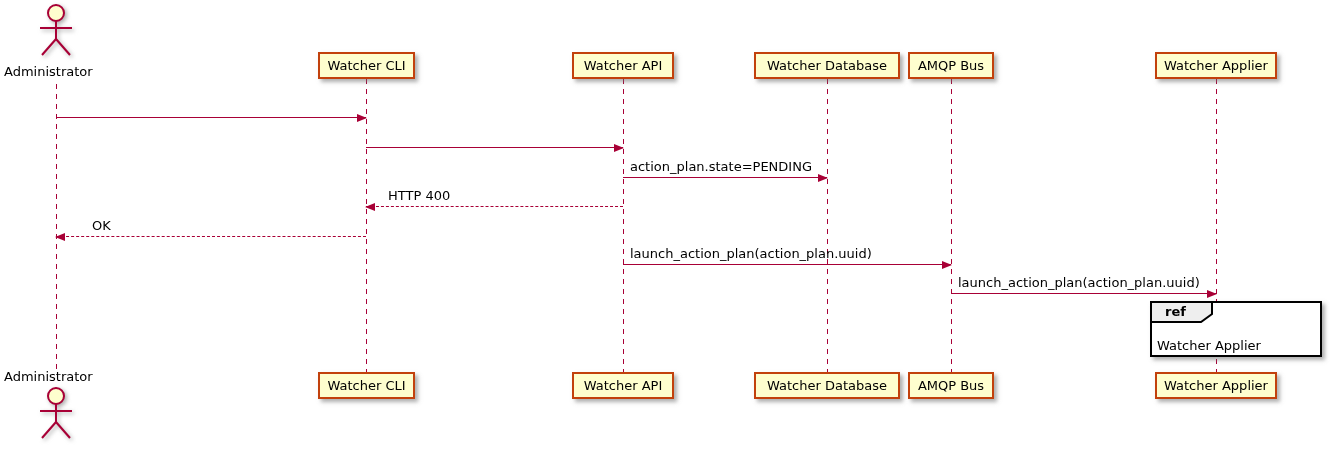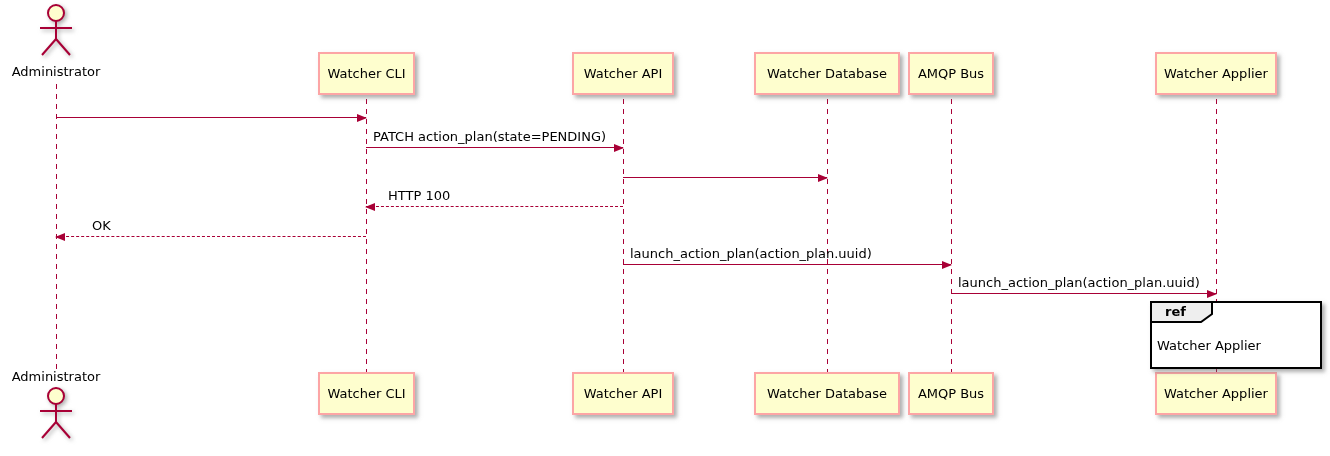--- a/index.html
+++ b/index.html
@@ -7,28 +7,28 @@
     position:relative;width:1330px;height:456px;background:#ffffff;overflow:hidden;
     font-family:"DejaVu Sans","Liberation Sans",sans-serif;font-size:13px;color:#000;
   }
   
   .lifeline{
     position:absolute;width:1px;
     background:repeating-linear-gradient(to bottom,#A80036 0 5px,transparent 5px 10px);
   }
   
   .participant{
-    position:absolute;height:43px;box-sizing:border-box;
-    background:#FEFECE;border:2px solid #fca5a5;
+    position:absolute;height:27px;box-sizing:border-box;
+    background:#FEFECE;border:2px solid #c2410c;
     display:flex;align-items:center;justify-content:center;
     box-shadow:3px 3px 4px rgba(110,110,110,0.55);
     white-space:nowrap;
   }
   
-  .actor-label{position:absolute;text-align:center;white-space:nowrap;}
+  .actor-label{position:absolute;text-align:left;white-space:nowrap;}
   .actor-svg{position:absolute;filter:drop-shadow(2.5px 2.5px 2px rgba(120,120,120,0.6));}
   
   .msg-label{position:absolute;white-space:nowrap;}
   .arrow{position:absolute;height:0;}
   .arrow.solid{border-top:1px solid #A80036;}
   .arrow.dashed{border-top:1px dashed #A80036;}
   .head{position:absolute;width:0;height:0;top:-4.5px;
     border-top:4px solid transparent;border-bottom:4px solid transparent;}
   .head.right{right:-1px;border-left:10px solid #A80036;}
   .head.left{left:-1px;border-right:10px solid #A80036;}
@@ -65,50 +65,50 @@
   <div class="participant" style="left:318px;top:52px;width:97px">Watcher CLI</div>
   <div class="participant" style="left:572px;top:52px;width:102px">Watcher API</div>
   <div class="participant" style="left:754px;top:52px;width:146px">Watcher Database</div>
   <div class="participant" style="left:908px;top:52px;width:86px">AMQP Bus</div>
   <div class="participant" style="left:1155px;top:52px;width:122px">Watcher Applier</div>
 
   <div class="arrow solid" style="left:56px;top:117px;width:310px">
     <span class="head right"></span>
   </div>
 
-  <div class="msg-label" style="left:373px;top:129px">PATCH action_plan(state=PENDING)</div>
   <div class="arrow solid" style="left:366px;top:147px;width:257px">
     <span class="head right"></span>
   </div>
 
+  <div class="msg-label" style="left:630px;top:159px">action_plan.state=PENDING</div>
   <div class="arrow solid" style="left:623px;top:177px;width:204px">
     <span class="head right"></span>
   </div>
 
-  <div class="msg-label" style="left:388px;top:188px">HTTP 100</div>
+  <div class="msg-label" style="left:388px;top:188px">HTTP 400</div>
   <div class="arrow dashed" style="left:366px;top:206px;width:257px">
     <span class="head left"></span>
   </div>
 
   <div class="msg-label" style="left:92px;top:218px">OK</div>
   <div class="arrow dashed" style="left:56px;top:236px;width:310px">
     <span class="head left"></span>
   </div>
 
   <div class="msg-label" style="left:630px;top:246px">launch_action_plan(action_plan.uuid)</div>
   <div class="arrow solid" style="left:623px;top:264px;width:328px">
     <span class="head right"></span>
   </div>
 
   <div class="msg-label" style="left:958px;top:275px">launch_action_plan(action_plan.uuid)</div>
   <div class="arrow solid" style="left:951px;top:293px;width:265px">
     <span class="head right"></span>
   </div>
 
-  <div class="ref-box" style="left:1150px;top:301px;width:172px;height:68px">
+  <div class="ref-box" style="left:1150px;top:301px;width:172px;height:56px">
     <svg class="ref-tab" width="64" height="23" viewBox="0 0 64 23">
       <path d="M1,1 H62 V13 L51,21 H1 Z" fill="#EEEEEE" stroke="#000000" stroke-width="2"></path>
     </svg>
     <div class="ref-keyword">ref</div>
     <div class="ref-line" style="top:35px">Watcher Applier</div>
   </div>
 
   <div class="participant" style="left:318px;top:372px;width:97px">Watcher CLI</div>
   <div class="participant" style="left:572px;top:372px;width:102px">Watcher API</div>
   <div class="participant" style="left:754px;top:372px;width:146px">Watcher Database</div>

